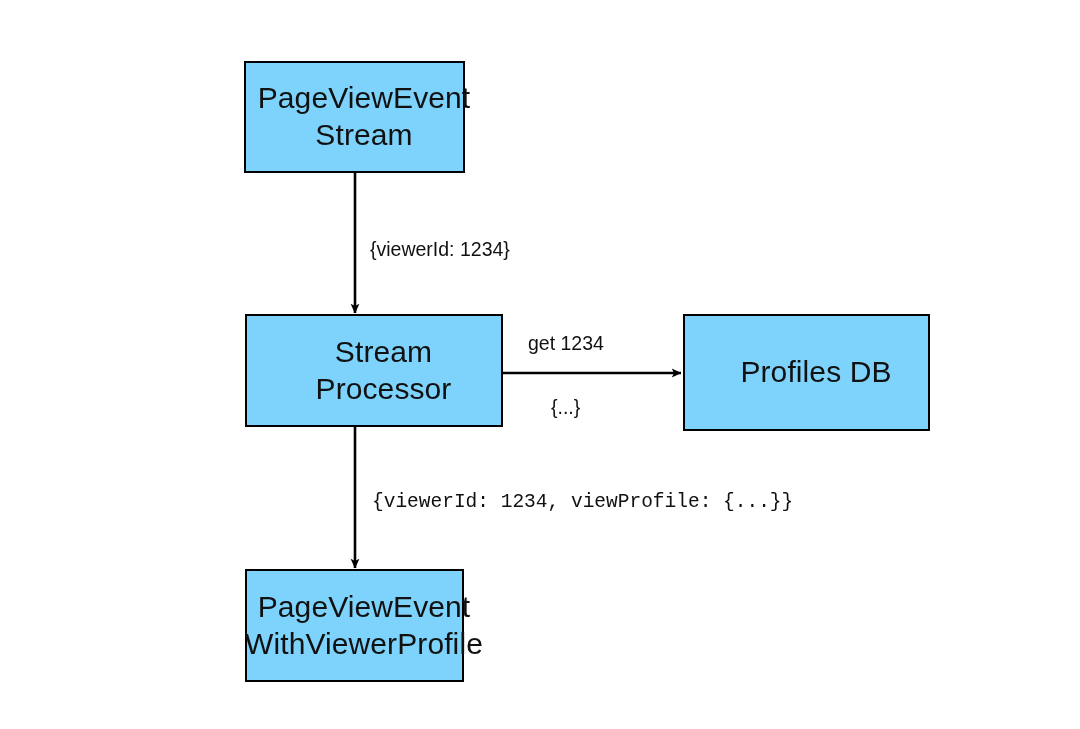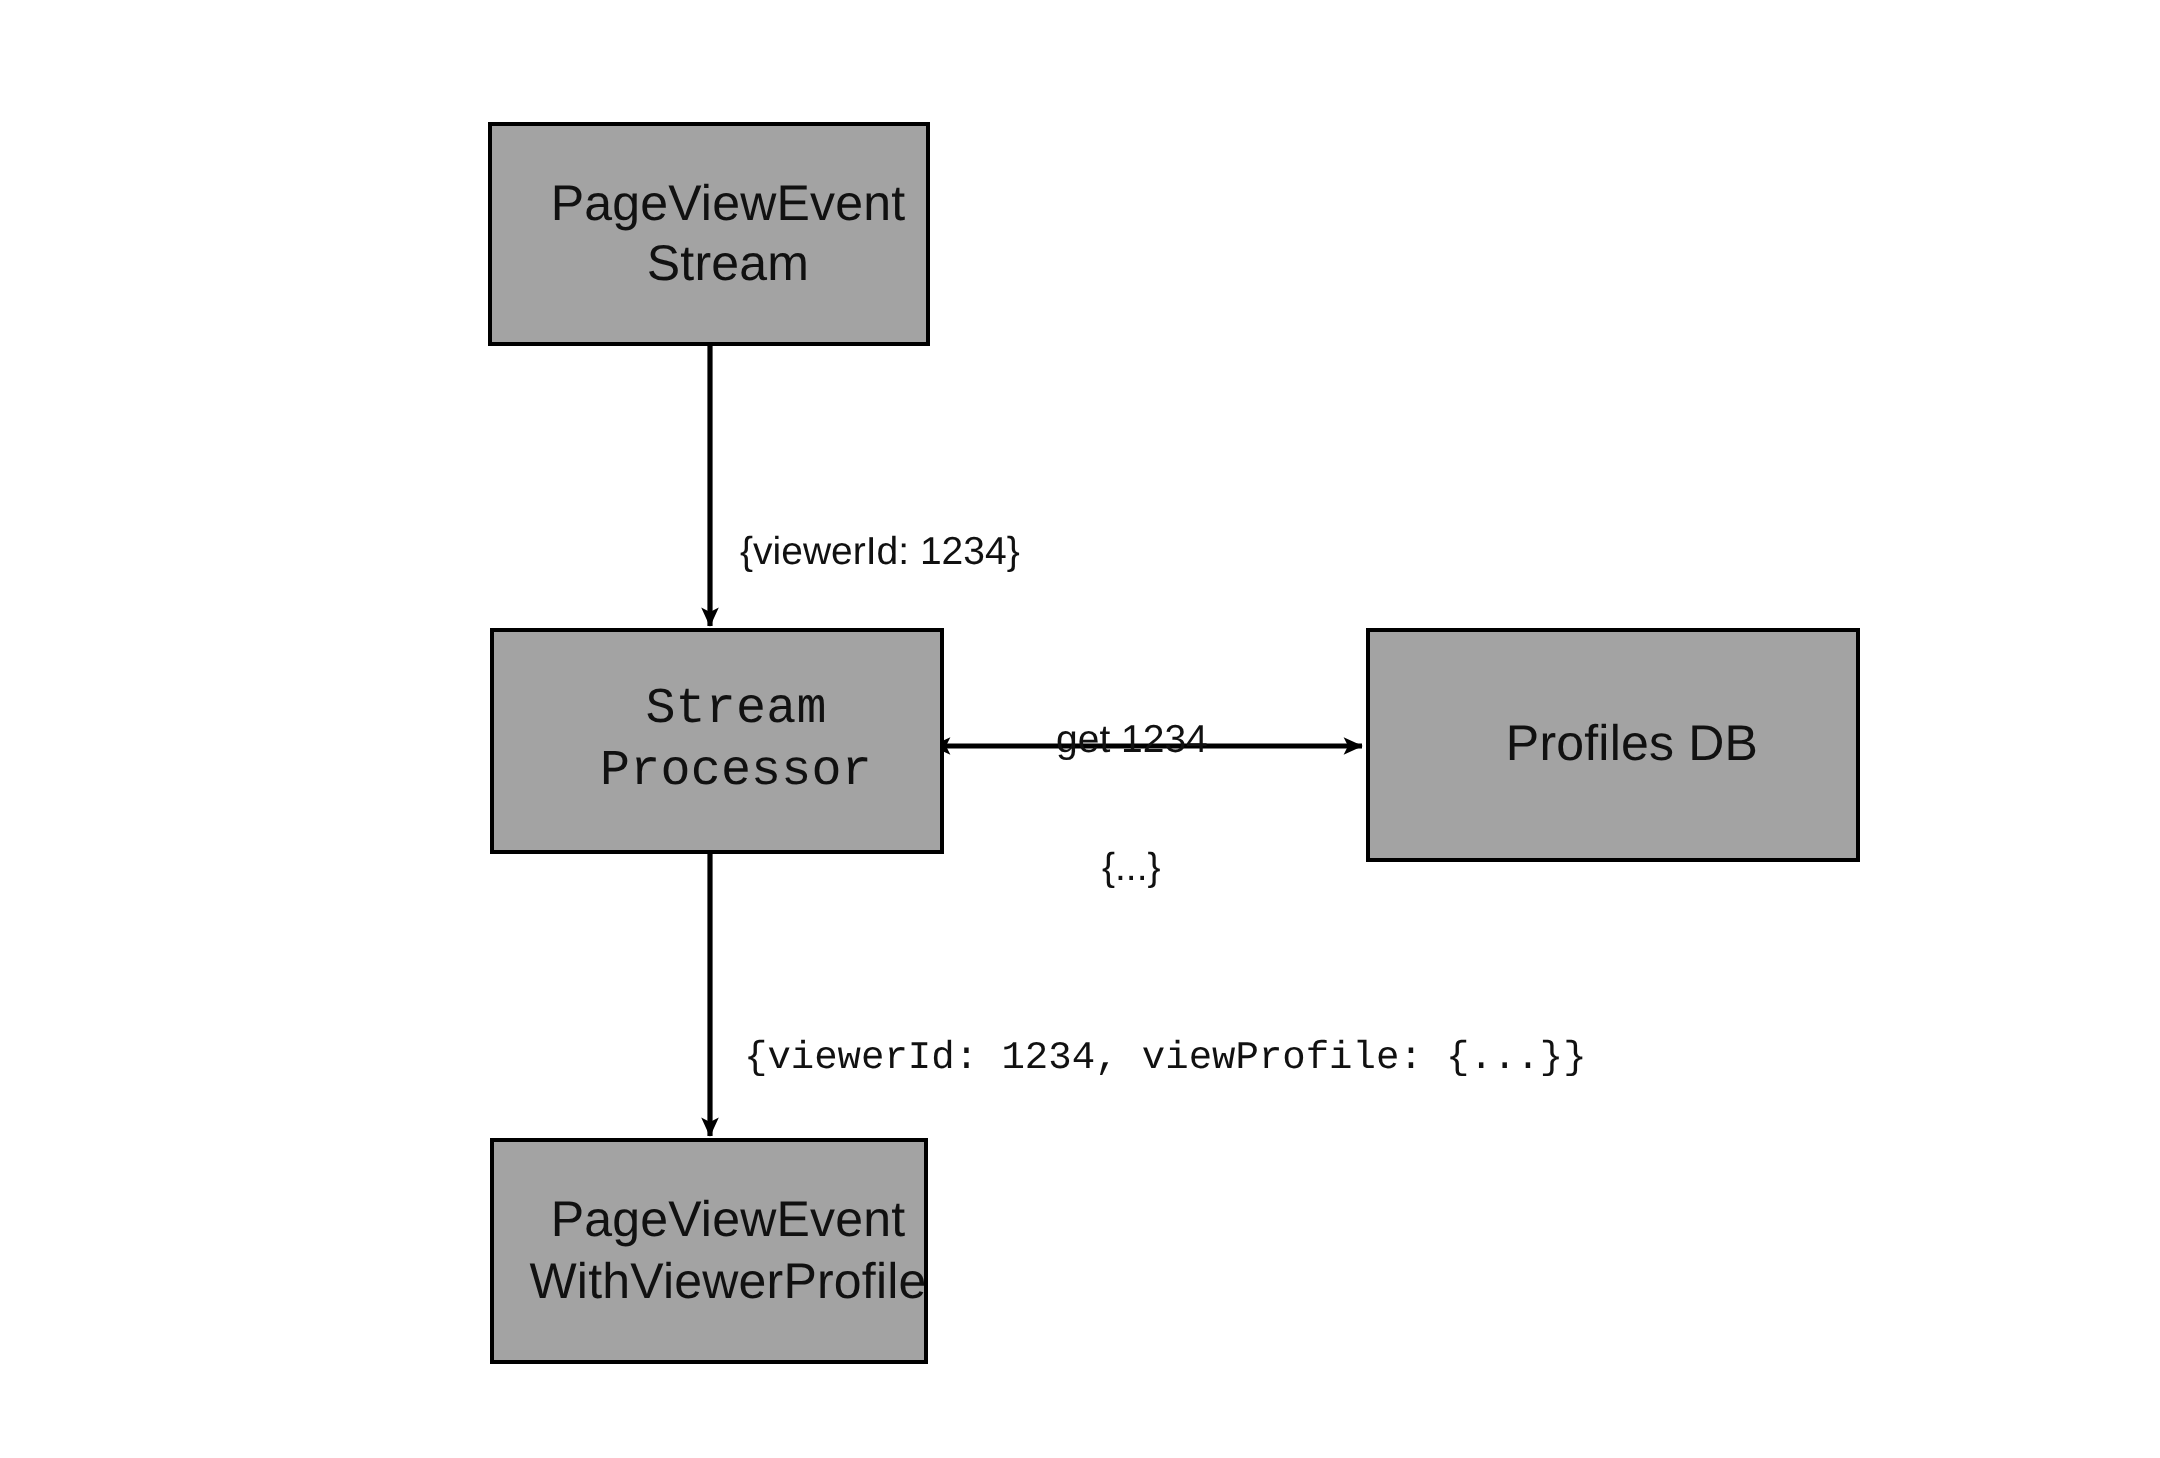--- a/index.html
+++ b/index.html
@@ -18,47 +18,46 @@
   #diagram-canvas {
     position: absolute;
     left: 0; top: 0;
     width: 1080px;
     height: 729px;
   }
   .node-box {
     position: absolute;
     box-sizing: border-box;
     border: 2px solid #000000;
-    background: #a3a3a3;
+    background: #7dd3fc;
     display: flex;
     align-items: center;
     justify-content: center;
     text-align: center;
     line-height: 1.22;
-    font-size: 25px;
+    font-size: 30px;
     color: #111111;
     letter-spacing: 0.1px;
     padding-left: 19px;
   }
   .node-label {
     display: block;
     white-space: pre-line;
     padding: 0 4px;
   }
   .edge-label {
     position: absolute;
     font-size: 19.5px;
     color: #111111;
     white-space: nowrap;
     line-height: 1.1;
-    margin-top: 27px;
   }
   
   #node-source       { left: 244px; top: 61px;  width: 221px; height: 112px; }
-  #node-processor    { left: 245px; top: 314px; width: 227px; height: 113px; font-family: Liberation Mono, monospace; }
+  #node-processor    { left: 245px; top: 314px; width: 258px; height: 113px; }
   #node-profiles-db  { left: 683px; top: 314px; width: 247px; height: 117px; }
   #node-output       { left: 245px; top: 569px; width: 219px; height: 113px; }
 
   
   #label-edge-1 { left: 370px; top: 239px; }
   #label-edge-2 { left: 372px; top: 492px; font-family: Liberation Mono, monospace; }
   #label-db-request  { left: 528px; top: 333px; }
   #label-db-response { left: 551px; top: 397px; }
 </style>
 </head>

